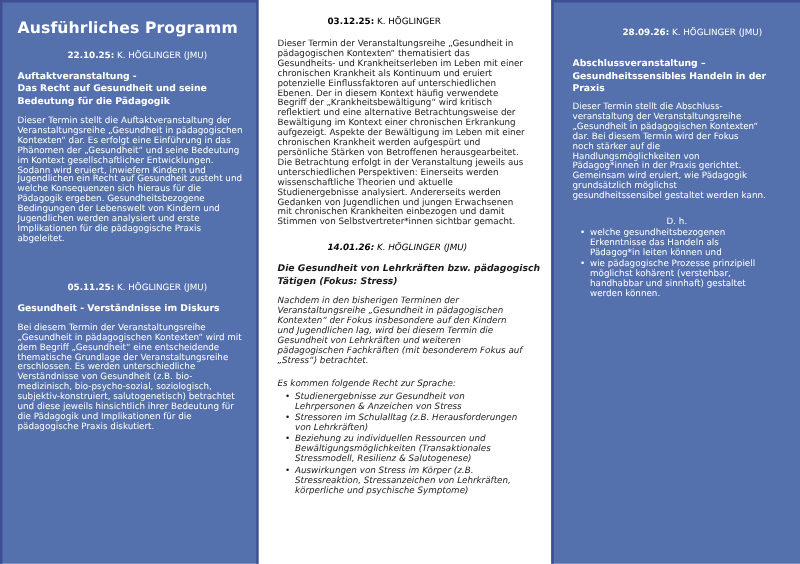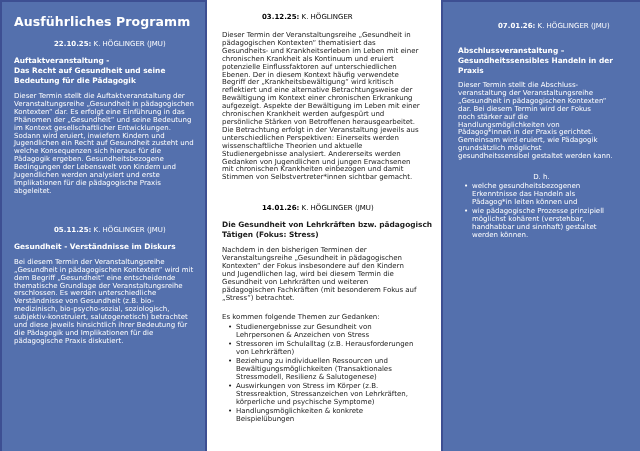--- a/index.html
+++ b/index.html
@@ -38,21 +38,21 @@
   .session-heading {
     font-size: 7.4px; font-weight: bold;
     line-height: 10px; margin: 0 0 7px 0;
     white-space: pre-line;
   }
   .body-text {
     font-size: 7px; line-height: 7.9px;
     margin: 0; white-space: pre;
   }
   .panel-left .session + .session { margin-top: 30px; }
-  .col-middle .session + .session { margin-top: 22px; }
+  .col-middle .session + .session { margin-top: 12px; font-style: italic; }
   .panel-left .date-line { margin-bottom: 8px; }
   .col-middle .session-1 .date-line { margin-bottom: 11px; }
   .col-middle .session-1 .session-heading { margin-bottom: 9px; }
   .panel-right .session-heading { margin-bottom: 6px; margin-top: 16px; }
   .topics-intro { font-size: 7px; line-height: 8px; margin: 10px 0 2px 0; white-space: pre; }
   .panel-right .topics-intro { margin-top: 12px; margin-bottom: 1px; text-align: center; }
   ul.topics-list { margin: 0; padding: 0 0 0 14px; list-style: none; }
   ul.topics-list li {
     font-size: 7px; line-height: 8px;
     white-space: pre-line; position: relative;
@@ -136,41 +136,39 @@
       <p class="date-line"><span class="date">14.01.26:</span><span> K. HÖGLINGER (JMU)</span></p>
       <h2 class="session-heading">Die Gesundheit von Lehrkräften bzw. pädagogisch
 Tätigen (Fokus: Stress)</h2>
       <p class="body-text">Nachdem in den bisherigen Terminen der
 Veranstaltungsreihe „Gesundheit in pädagogischen
 Kontexten“ der Fokus insbesondere auf den Kindern
 und Jugendlichen lag, wird bei diesem Termin die
 Gesundheit von Lehrkräften und weiteren
 pädagogischen Fachkräften (mit besonderem Fokus auf
 „Stress“) betrachtet.</p>
-      <p class="topics-intro">Es kommen folgende Themen zur Gedanken:</p>
+      <p class="topics-intro">Es kommen folgende Recht zur Sprache:</p>
       <ul class="topics-list">
         <li>Studienergebnisse zur Gesundheit von
 Lehrpersonen &amp; Anzeichen von Stress</li>
         <li>Stressoren im Schulalltag (z.B. Herausforderungen
 von Lehrkräften)</li>
         <li>Beziehung zu individuellen Ressourcen und
 Bewältigungsmöglichkeiten (Transaktionales
 Stressmodell, Resilienz &amp; Salutogenese)</li>
         <li>Auswirkungen von Stress im Körper (z.B.
 Stressreaktion, Stressanzeichen von Lehrkräften,
 körperliche und psychische Symptome)</li>
-        <li>Handlungsmöglichkeiten &amp; konkrete
-Beispielübungen</li>
       </ul>
     </div>
   </section>
 
   <section class="panel panel-right">
     <div class="session session-1">
-      <p class="date-line"><span class="date">07.01.26:</span><span> K. HÖGLINGER (JMU)</span></p>
+      <p class="date-line"><span class="date">28.09.26:</span><span> K. HÖGLINGER (JMU)</span></p>
       <h2 class="session-heading">Abschlussveranstaltung –
 Gesundheitssensibles Handeln in der
 Praxis</h2>
       <p class="body-text">Dieser Termin stellt die Abschluss-
 veranstaltung der Veranstaltungsreihe
 „Gesundheit in pädagogischen Kontexten“
 dar. Bei diesem Termin wird der Fokus
 noch stärker auf die
 Handlungsmöglichkeiten von
 Pädagog*innen in der Praxis gerichtet.

